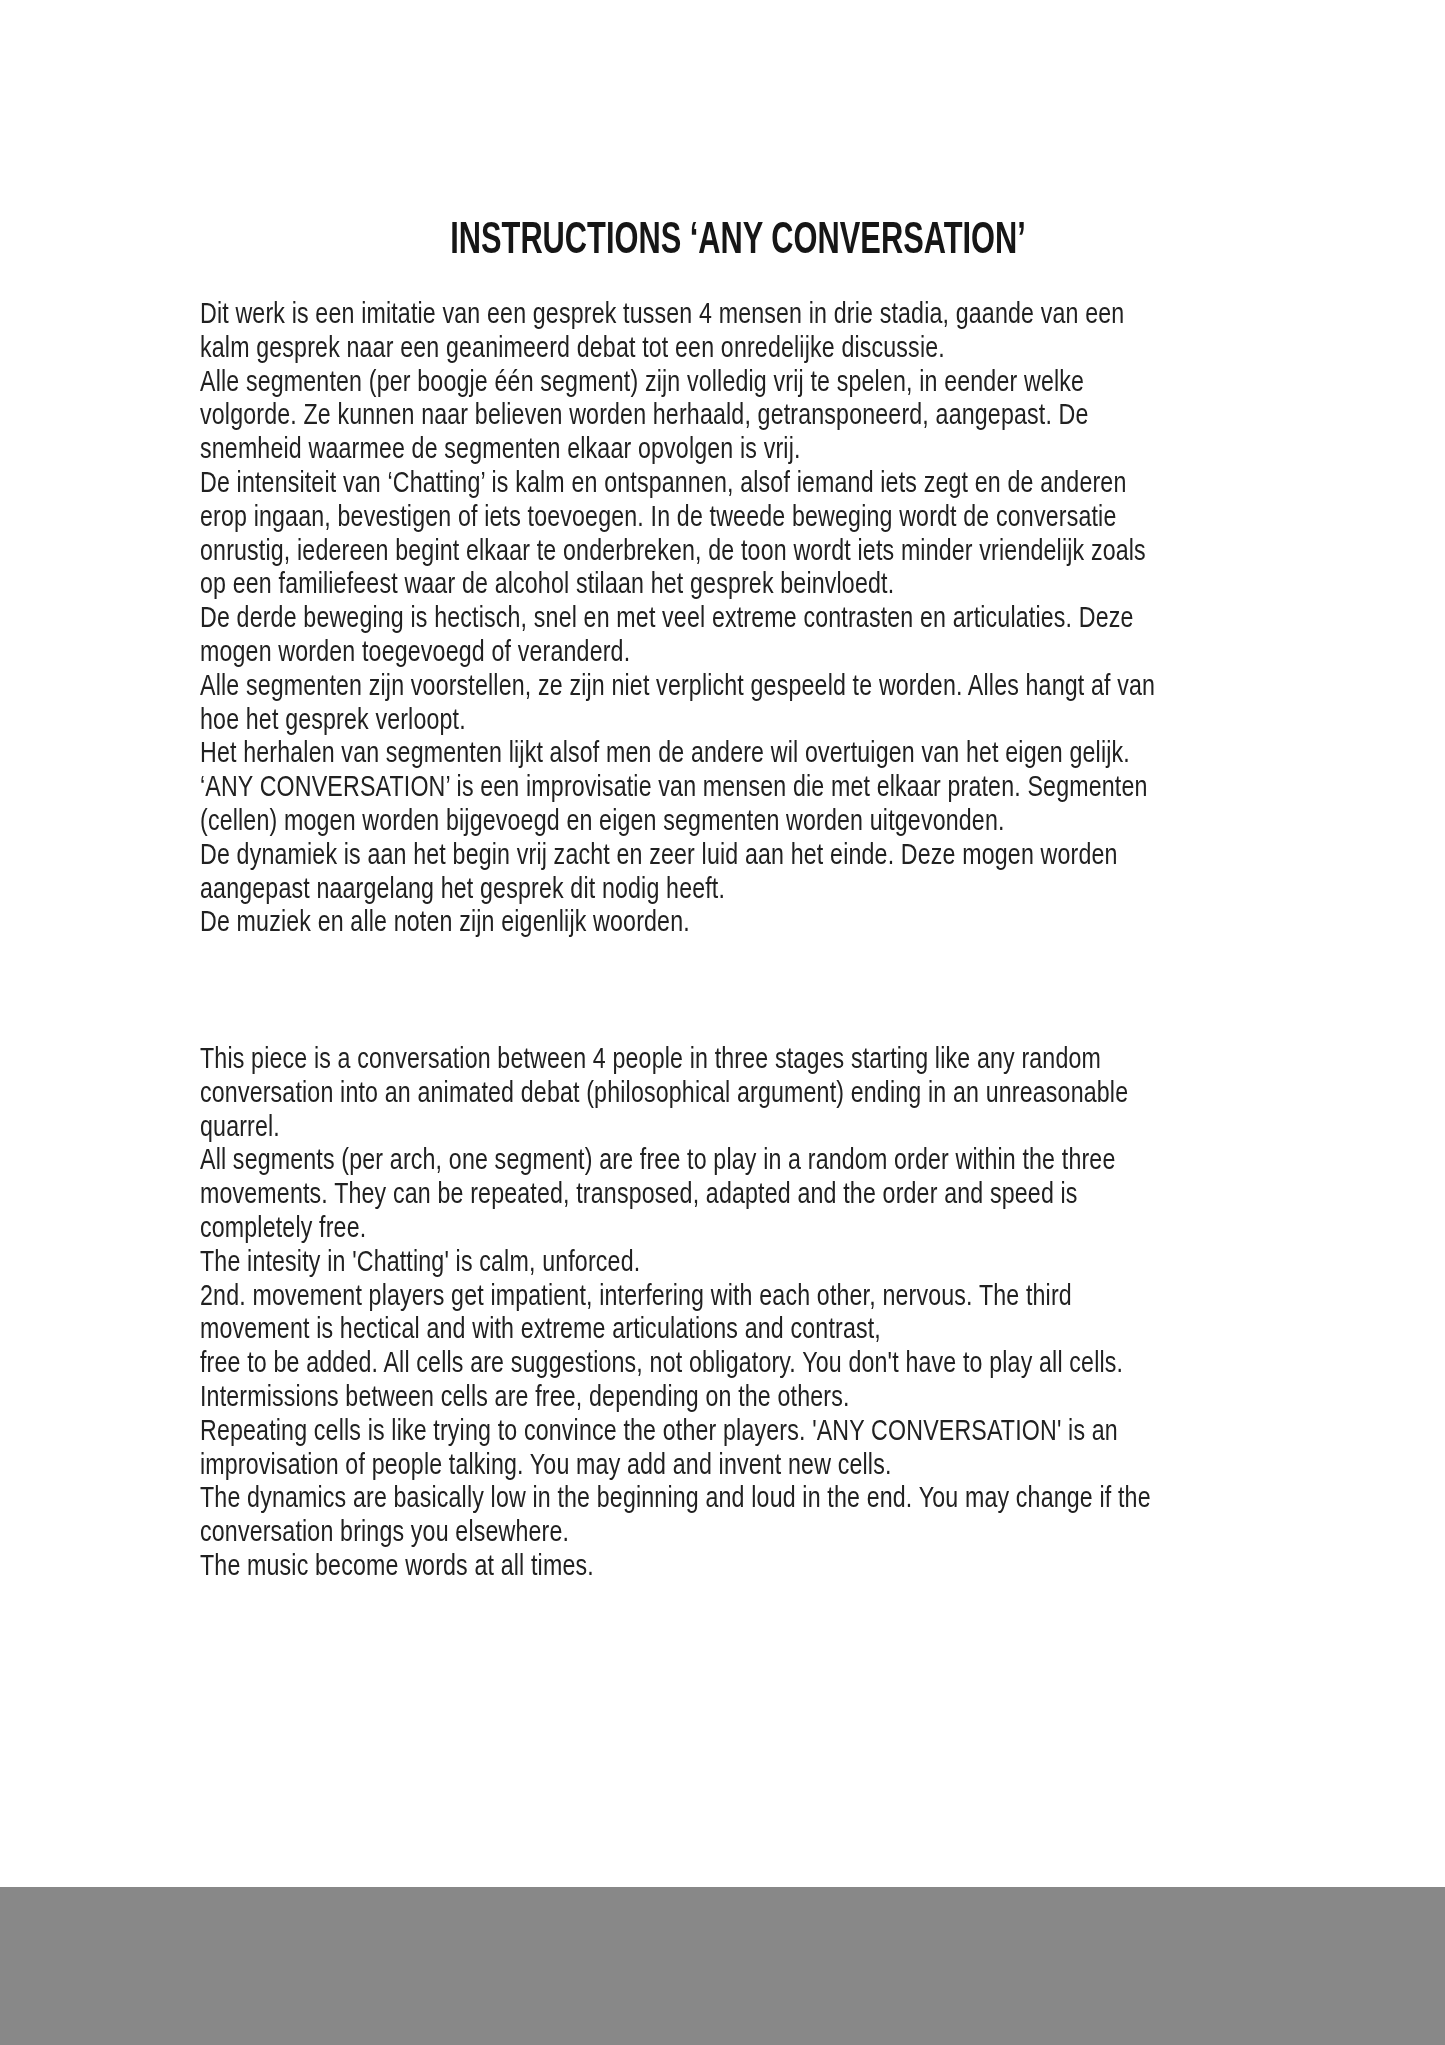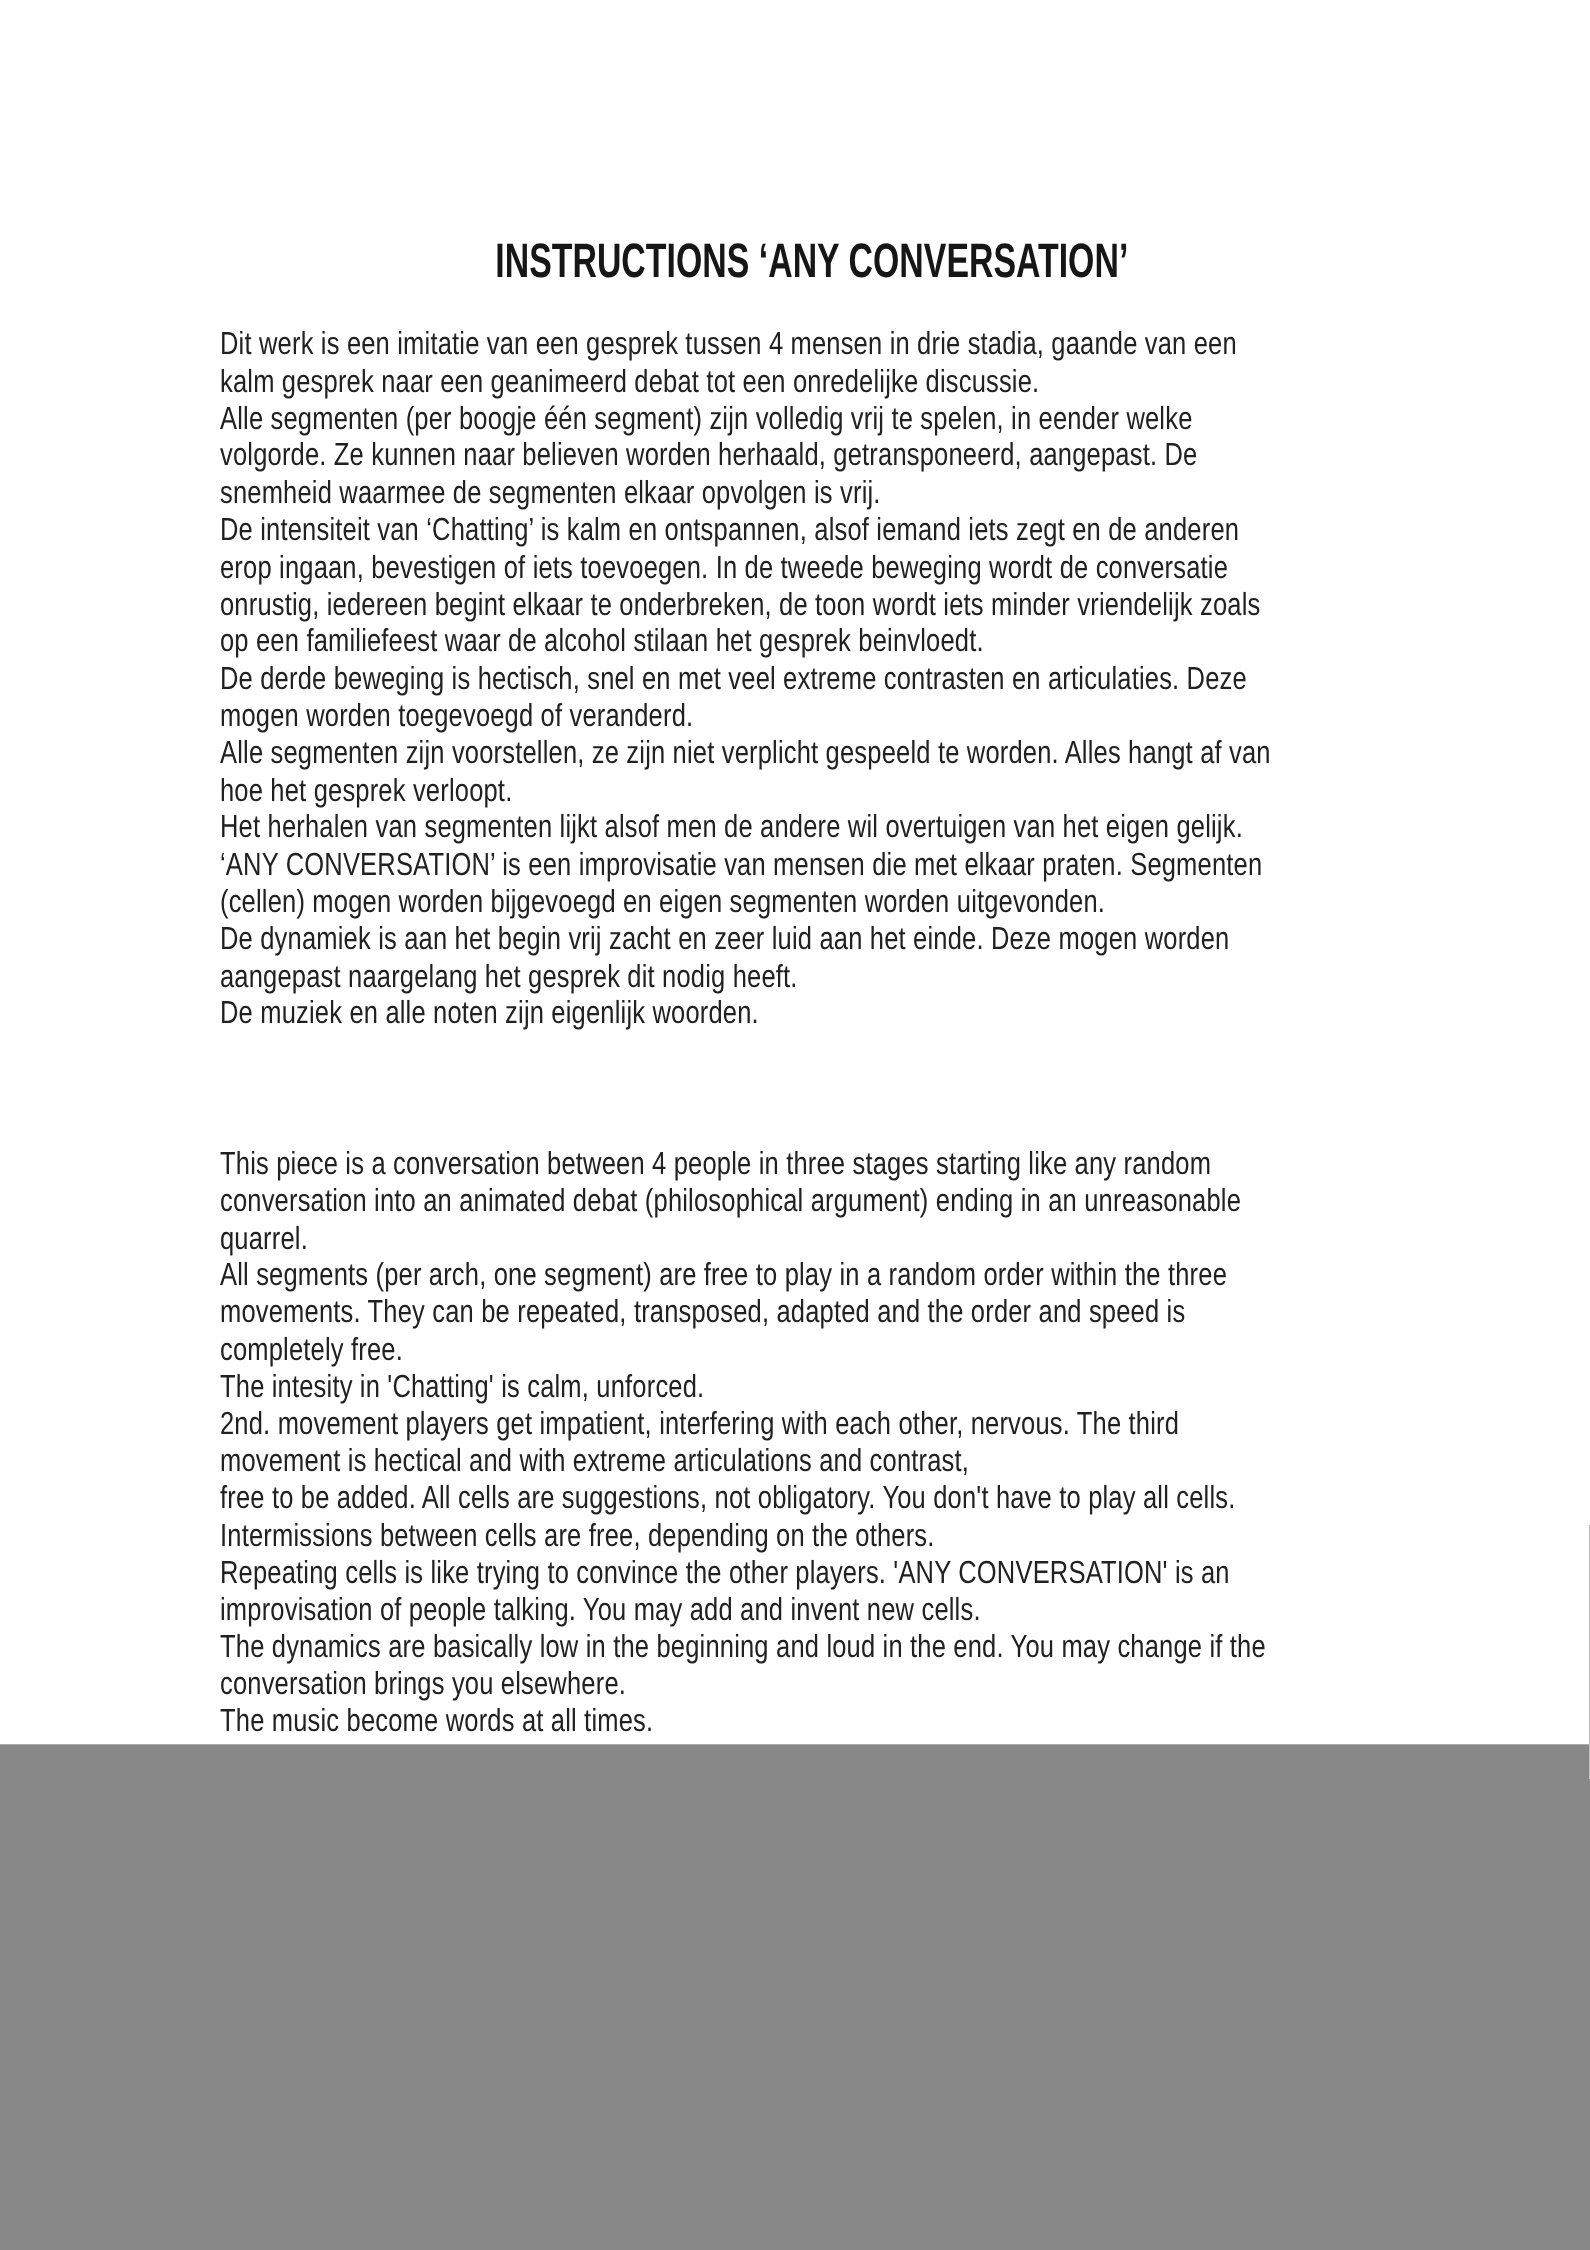--- a/index.html
+++ b/index.html
@@ -3,21 +3,21 @@
 <meta charset="utf-8">
 <style>
   html, body {
     margin: 0;
     padding: 0;
     background: #888;
   }
   #page {
     position: relative;
     width: 1445px;
-    height: 1586px;
+    height: 1887px;
     background: var(--paper, #ffffff);
     overflow: hidden;
     font-family: "Liberation Sans", sans-serif;
     color: var(--ink, #212121);
   }
   
   #page .textwrap {
     filter: blur(0.3px);
   }
   .doc-title {

